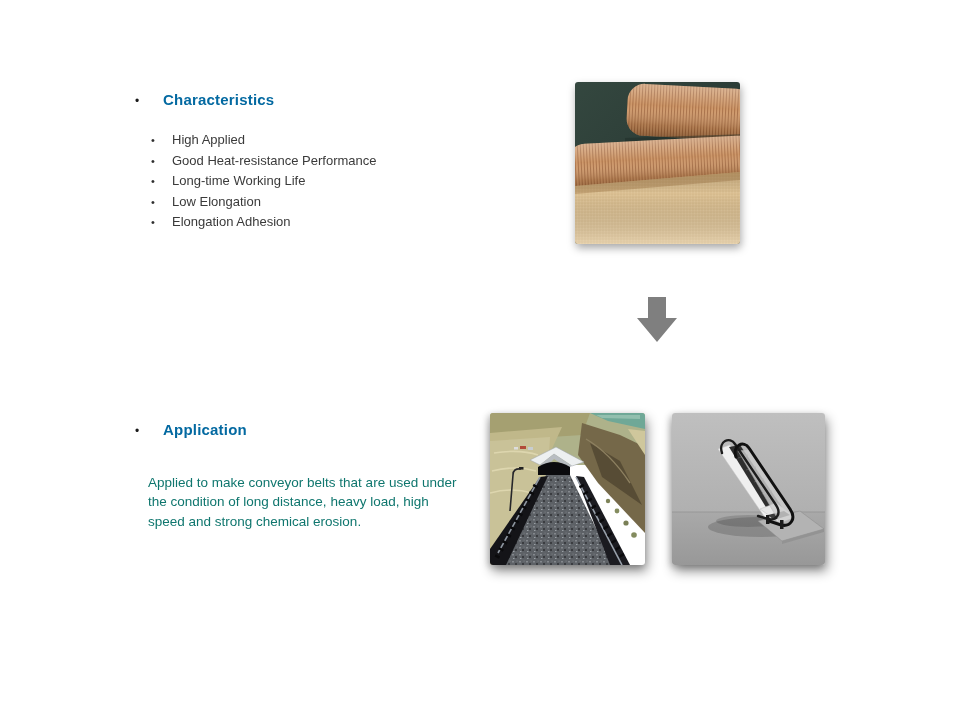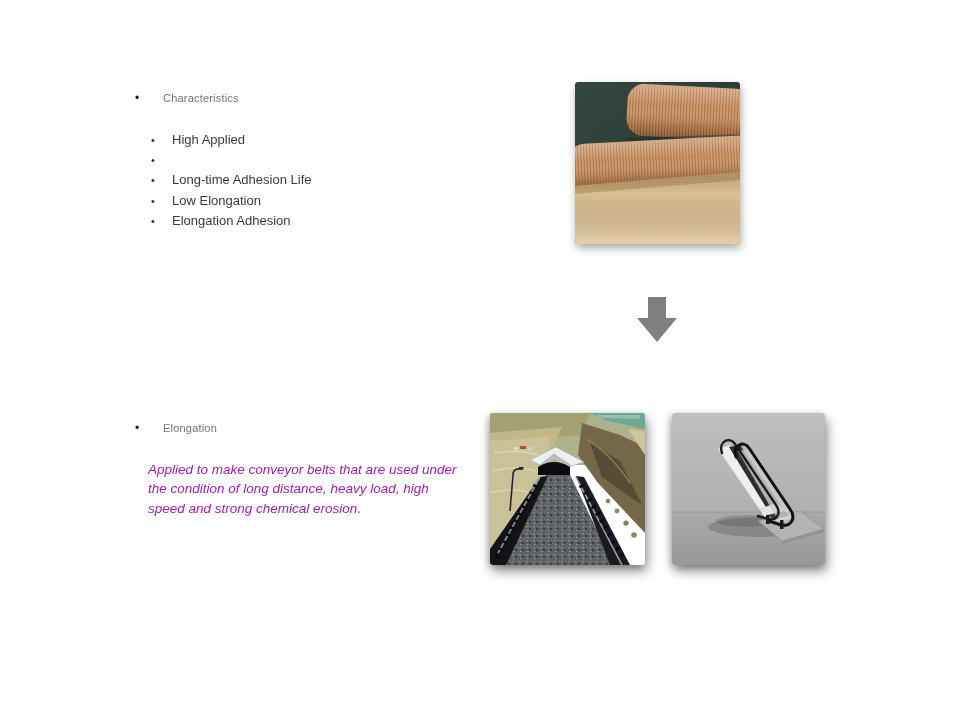--- a/index.html
+++ b/index.html
@@ -2,31 +2,31 @@
 <html><head>
 <meta charset="utf-8">
 <style>
   html,body{margin:0;padding:0;background:#ffffff;width:960px;height:720px;overflow:hidden;}
   .slide{position:relative;width:960px;height:720px;background:#ffffff;
          font-family:"Liberation Sans",sans-serif;color:#3a3a3a;}
 
   
   .heading-row{position:absolute;display:flex;align-items:baseline;}
   .heading-row .bullet{width:28px;font-size:12px;color:#1a1a1a;flex:0 0 28px;}
-  .heading-row .heading{font-size:11px;font-weight:normal;color:#737373;letter-spacing:.2px;}
+  .heading-row .heading{font-size:15px;font-weight:bold;color:#0369a1;letter-spacing:.2px;}
 
   .char-heading{left:135px;top:91px;}
   .app-heading{left:135px;top:421px;}
 
   .char-list{position:absolute;left:151px;top:130px;}
   .char-list .li{display:flex;align-items:baseline;line-height:19.6px;font-size:13px;color:#3a3a3a;}
   .char-list .li .bullet{width:21px;flex:0 0 21px;font-size:11px;color:#2e2e2e;}
 
-  .app-body{position:absolute;left:148px;top:460px;width:312px;
-            font-size:13.5px;line-height:19.4px;color:#a21caf;font-style:italic;}
+  .app-body{position:absolute;left:148px;top:473px;width:312px;
+            font-size:13.5px;line-height:19.4px;color:#0f766e;}
 
   
   .photo{position:absolute;border-radius:3px;overflow:hidden;}
   .photo svg{display:block;}
   .photo-fabric{left:575px;top:82px;width:165px;height:162px;
                 box-shadow:1px 4px 8px rgba(0,0,0,.35);}
   .photo-conveyor{left:490px;top:413px;width:155px;height:152px;
                 box-shadow:2px 6px 12px rgba(0,0,0,.45), -2px 2px 6px rgba(0,0,0,.18);}
   .photo-escalator{left:672px;top:413px;width:153px;height:152px;
                 box-shadow:2px 6px 12px rgba(0,0,0,.45), -2px 2px 6px rgba(0,0,0,.18);}
@@ -43,24 +43,25 @@
     <span class="heading">Characteristics</span>
   </div>
 
   <div class="char-list">
     <div class="li">
       <span class="bullet">•</span>
       <span>High Applied</span>
     </div>
     <div class="li">
       <span class="bullet">•</span>
-    </div>
-    <div class="li">
-      <span class="bullet">•</span>
-      <span>Long-time Adhesion Life</span>
+      <span>Good Heat-resistance Performance</span>
+    </div>
+    <div class="li">
+      <span class="bullet">•</span>
+      <span>Long-time Working Life</span>
     </div>
     <div class="li">
       <span class="bullet">•</span>
       <span>Low Elongation</span>
     </div>
     <div class="li">
       <span class="bullet">•</span>
       <span>Elongation Adhesion</span>
     </div>
   </div>
@@ -115,21 +116,21 @@
   </figure>
 
   <div class="arrow-wrap">
     <svg width="40" height="46" viewBox="0 0 40 46">
       <polygon points="11,0 29,0 29,21 40,21 20,45 0,21 11,21" fill="#7f7f7f"></polygon>
     </svg>
   </div>
 
   <div class="heading-row app-heading">
     <span class="bullet">•</span>
-    <span class="heading">Elongation</span>
+    <span class="heading">Application</span>
   </div>
 
   <div class="app-body">Applied to make conveyor belts that are used under the condition of long distance, heavy load, high speed and strong chemical erosion.</div>
 
   <figure class="photo photo-conveyor" style="margin:0">
     <svg width="155" height="152" viewBox="0 0 155 152">
       <defs>
         <pattern id="rubble" width="7" height="7" patternUnits="userSpaceOnUse">
           <rect width="7" height="7" fill="#5d6166"></rect>
           <rect x="1" y="1" width="2" height="1.5" fill="#84888d"></rect>

